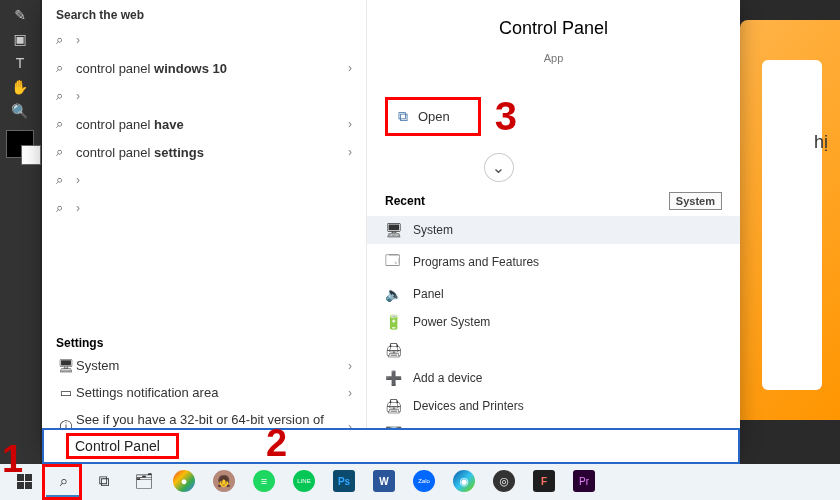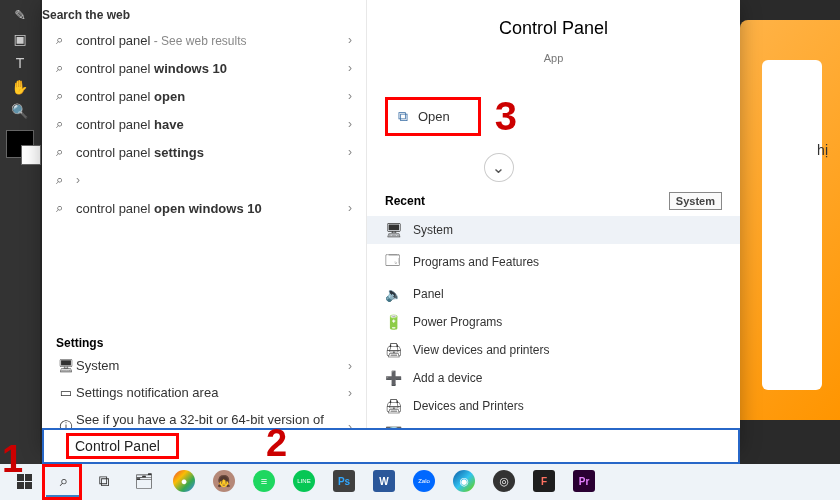--- a/index.html
+++ b/index.html
@@ -9,21 +9,21 @@
 .ps-tool { width:28px; height:22px; color:#ccc; display:flex; align-items:center; justify-content:center; font-size:14px; }
 .ps-swatch { width:28px; height:28px; background:#000; border:1px solid #666; margin-top:6px; position:relative; }
 .ps-swatch::after { content:""; position:absolute; width:18px; height:18px; background:#fff; border:1px solid #666; bottom:-8px; right:-8px; }
 
 .bg-orange { position:absolute; right:0; top:20px; width:100px; height:400px; background:linear-gradient(135deg,#ffb347,#ff9500); border-top-left-radius:8px; }
 .bg-white { position:absolute; right:18px; top:60px; width:60px; height:330px; background:#fff; border-radius:6px; }
 
 .search-panel { position:absolute; left:42px; top:0; width:698px; height:448px; background:#fff; display:flex; box-shadow:0 4px 20px rgba(0,0,0,.3); }
 
 .left-col { width:325px; border-right:1px solid #e8e8e8; display:flex; flex-direction:column; }
-.left-header { padding:8px 0 4px; font-size:12px; font-weight:600; color:#333; }
+.left-header { padding:8px 14px 4px; font-size:12px; font-weight:600; color:#333; }
 .sugg-list { flex:1; overflow:hidden; }
 .sugg-item { display:flex; align-items:center; padding:6px 14px 6px 14px; font-size:13px; color:#333; cursor:pointer; }
 .sugg-ico { width:20px; color:#555; font-size:13px; }
 .sugg-text { flex:1; }
 .sugg-caret { color:#888; font-size:12px; }
 .sugg-sub { color:#888; font-size:12px; }
 .cat-header { padding:8px 14px 2px; font-size:12px; font-weight:600; }
 .settings-ico { width:20px; display:inline-flex; justify-content:center; }
 
 .right-col { flex:1; display:flex; flex-direction:column; align-items:center; padding:18px 0 0; }
@@ -62,58 +62,55 @@
   <div class="ps-tool">✎</div>
   <div class="ps-tool">▣</div>
   <div class="ps-tool">T</div>
   <div class="ps-tool">✋</div>
   <div class="ps-tool">🔍</div>
   <div class="ps-swatch"></div>
 </div>
 
 <div class="bg-orange"></div>
 <div class="bg-white"></div>
-<div style="position:absolute;right:12px;top:142px;color:#333;font-size:14px">hị</div>
+<div style="position:absolute;right:12px;top:132px;color:#333;font-size:18px">hị</div>
 
 <div class="search-panel">
   <div class="left-col">
     <div class="left-header">Search the web</div>
     <div class="sugg-list" id="sugg-list">
         <div class="sugg-item">
           <span class="sugg-ico">⌕</span>
-    <span class="sugg-text">control panel<b></b><span class="sugg-sub"> - See web results</span></span>
     <span class="sugg-caret">›</span>
         </div>
         <div class="sugg-item">
           <span class="sugg-ico">⌕</span>
     <span class="sugg-text">control panel <b>windows 10</b><span class="sugg-sub"></span></span>
     <span class="sugg-caret">›</span>
         </div>
         <div class="sugg-item">
           <span class="sugg-ico">⌕</span>
-    <span class="sugg-text">control panel <b>open</b><span class="sugg-sub"></span></span>
     <span class="sugg-caret">›</span>
         </div>
         <div class="sugg-item">
           <span class="sugg-ico">⌕</span>
     <span class="sugg-text">control panel <b>have</b><span class="sugg-sub"></span></span>
     <span class="sugg-caret">›</span>
         </div>
         <div class="sugg-item">
           <span class="sugg-ico">⌕</span>
     <span class="sugg-text">control panel <b>settings</b><span class="sugg-sub"></span></span>
     <span class="sugg-caret">›</span>
         </div>
         <div class="sugg-item">
           <span class="sugg-ico">⌕</span>
     <span class="sugg-caret">›</span>
         </div>
         <div class="sugg-item">
           <span class="sugg-ico">⌕</span>
-    <span class="sugg-text">control panel <b>open windows 10</b><span class="sugg-sub"></span></span>
     <span class="sugg-caret">›</span>
         </div>
       </div>
     <div class="cat-header">Settings</div>
     <div id="settings-list">
         <div class="sugg-item">
           <span class="settings-ico">🖥</span>
     <span class="sugg-text">System</span>
     <span class="sugg-caret">›</span>
         </div>
@@ -152,25 +149,24 @@
         <div class="recent-item">
           <span class="r-ico">🗔</span>
     <span>Programs and Features</span>
         </div>
         <div class="recent-item">
           <span class="r-ico">🔈</span>
     <span>Panel</span>
         </div>
         <div class="recent-item">
           <span class="r-ico">🔋</span>
-    <span>Power Programs</span>
+    <span>Power System</span>
         </div>
         <div class="recent-item">
           <span class="r-ico">🖨</span>
-    <span>View devices and printers</span>
         </div>
         <div class="recent-item">
           <span class="r-ico">➕</span>
     <span>Add a device</span>
         </div>
         <div class="recent-item">
           <span class="r-ico">🖨</span>
     <span>Devices and Printers</span>
         </div>
         <div class="recent-item">
@@ -208,33 +204,33 @@
     <div class="tb-item">
       <div class="circ" style="background:#b58878;font-size:11px">👧</div>
     </div>
     <div class="tb-item">
       <div class="circ" style="background:#1ed760;font-size:11px">≡</div>
     </div>
     <div class="tb-item">
       <div class="circ" style="background:#06c755;font-size:6px">LINE</div>
     </div>
     <div class="tb-item">
-      <div style="width:22px;height:22px;background:#404040;color:#31a8ff;display:flex;align-items:center;justify-content:center;font-size:10px;font-weight:600;border-radius:3px">Ps</div>
+      <div style="width:22px;height:22px;background:#0c4a6e;color:#31a8ff;display:flex;align-items:center;justify-content:center;font-size:10px;font-weight:600;border-radius:3px">Ps</div>
     </div>
     <div class="tb-item">
       <div style="width:22px;height:22px;background:#2b579a;color:#fff;display:flex;align-items:center;justify-content:center;font-size:10px;font-weight:600;border-radius:3px">W</div>
     </div>
     <div class="tb-item">
       <div class="circ" style="background:#0068ff;font-size:6px">Zalo</div>
     </div>
     <div class="tb-item">
       <div class="circ" style="background:linear-gradient(135deg,#0c59a4,#33c3f0,#6dd400);font-size:11px">◉</div>
     </div>
     <div class="tb-item">
       <div class="circ" style="background:#333;font-size:11px">◎</div>
     </div>
     <div class="tb-item">
       <div style="width:22px;height:22px;background:#1e1e1e;color:#ff7262;display:flex;align-items:center;justify-content:center;font-size:10px;font-weight:600;border-radius:3px">F</div>
     </div>
     <div class="tb-item">
-      <div style="width:22px;height:22px;background:#2a0033;color:#e580ff;display:flex;align-items:center;justify-content:center;font-size:10px;font-weight:700;border-radius:3px">Pr</div>
+      <div style="width:22px;height:22px;background:#2a0033;color:#e580ff;display:flex;align-items:center;justify-content:center;font-size:10px;font-weight:400;border-radius:3px">Pr</div>
     </div>
   </div>
 
 </body></html>

